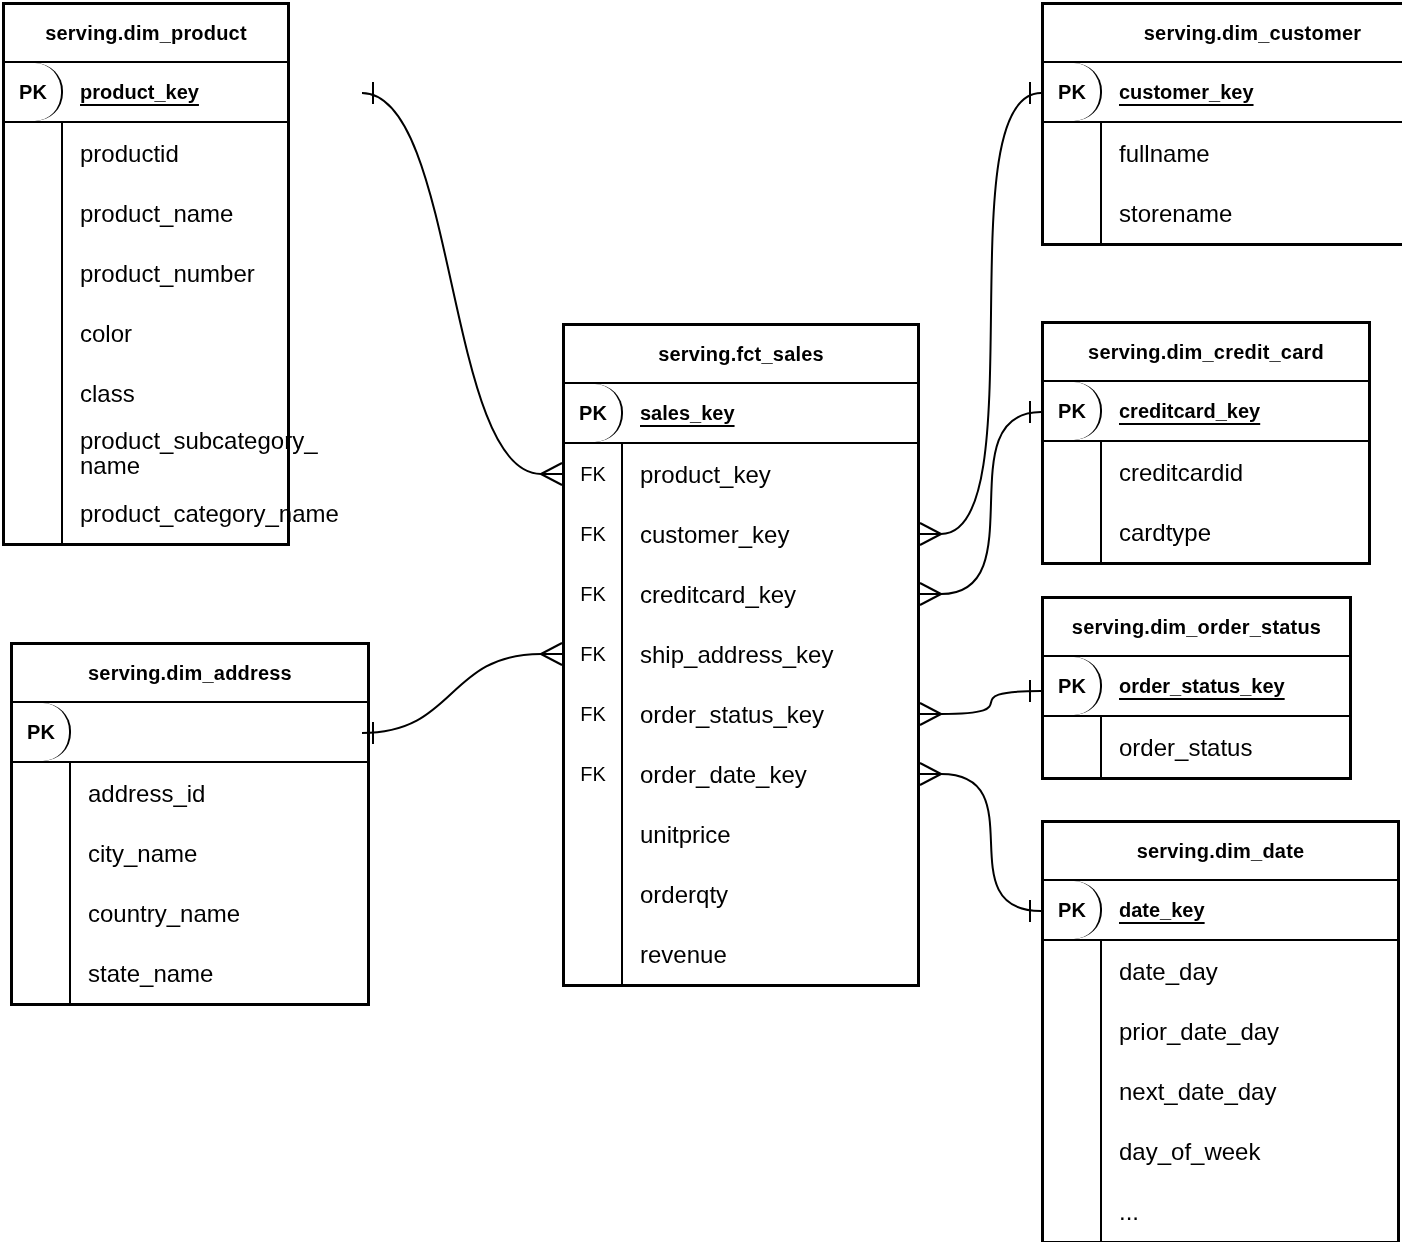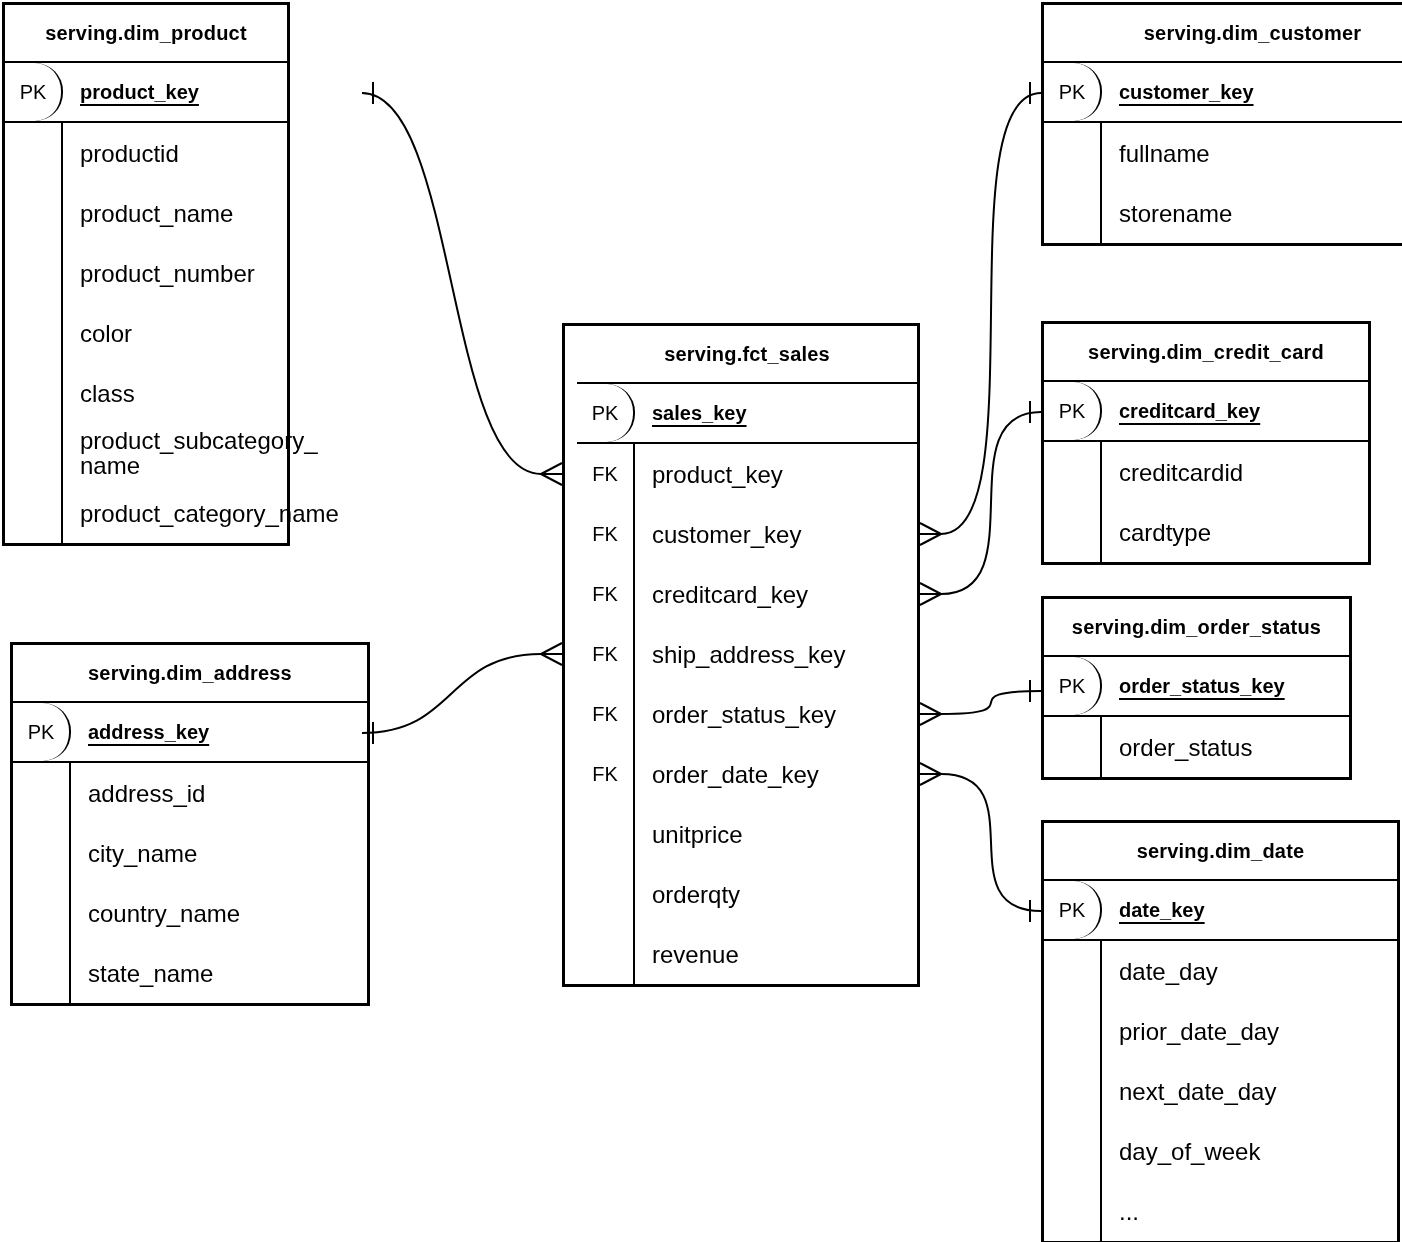--- a/index.html
+++ b/index.html
@@ -15,21 +15,21 @@
     height:58px;border-bottom:2px solid #000;box-sizing:border-box;
     display:flex;align-items:center;justify-content:center;
     font-weight:bold;font-size:20px;letter-spacing:0.2px;
   }
   .t-row{display:flex;height:60px;box-sizing:border-box;}
   .t-row.pk-row{border-bottom:2px solid #000;}
   .t-tag{
     flex:0 0 58px;width:58px;border-right:2px solid #000;box-sizing:border-box;
     display:flex;align-items:center;justify-content:center;font-size:20px;
   }
-  .pk-row .t-tag{font-weight:normal;border-radius:28px;}
+  .pk-row .t-tag{font-weight:bold;border-radius:28px;}
   .t-field{
     flex:1;display:flex;align-items:center;padding-left:17px;
     font-size:24px;line-height:25px;white-space:pre-line;
   }
   .t-field.pk-name{
     font-weight:bold;font-size:20px;
     text-decoration:underline;text-decoration-thickness:2px;text-underline-offset:5px;
   }
   #wires{position:absolute;left:0;top:0;pointer-events:none;}
   #wires path,#wires line{stroke:#000;stroke-width:2;fill:none;}
@@ -82,21 +82,21 @@
       </div>
       <div class="t-row">
         <div class="t-tag"></div>
         <div class="t-field">fullname</div>
       </div>
       <div class="t-row">
         <div class="t-tag"></div>
         <div class="t-field">storename</div>
       </div>
     </div>
-    <div class="table" style="left: 562px; top: 323px; width: 358px; padding-left: 12px;">
+    <div class="table" style="left: 562px; top: 323px; width: 358px;">
       <div class="t-title">serving.fct_sales</div>
       <div class="t-row pk-row">
         <div class="t-tag">PK</div>
         <div class="t-field pk-name">sales_key</div>
       </div>
       <div class="t-row">
         <div class="t-tag">FK</div>
         <div class="t-field">product_key</div>
       </div>
       <div class="t-row">
@@ -155,21 +155,20 @@
       </div>
       <div class="t-row">
         <div class="t-tag"></div>
         <div class="t-field">order_status</div>
       </div>
     </div>
     <div class="table" style="left: 2px; top: 642px; width: 360px; margin-left: 8px;">
       <div class="t-title">serving.dim_address</div>
       <div class="t-row pk-row">
         <div class="t-tag">PK</div>
-        <div class="t-field pk-name">address_key</div>
       </div>
       <div class="t-row">
         <div class="t-tag"></div>
         <div class="t-field">address_id</div>
       </div>
       <div class="t-row">
         <div class="t-tag"></div>
         <div class="t-field">city_name</div>
       </div>
       <div class="t-row">

